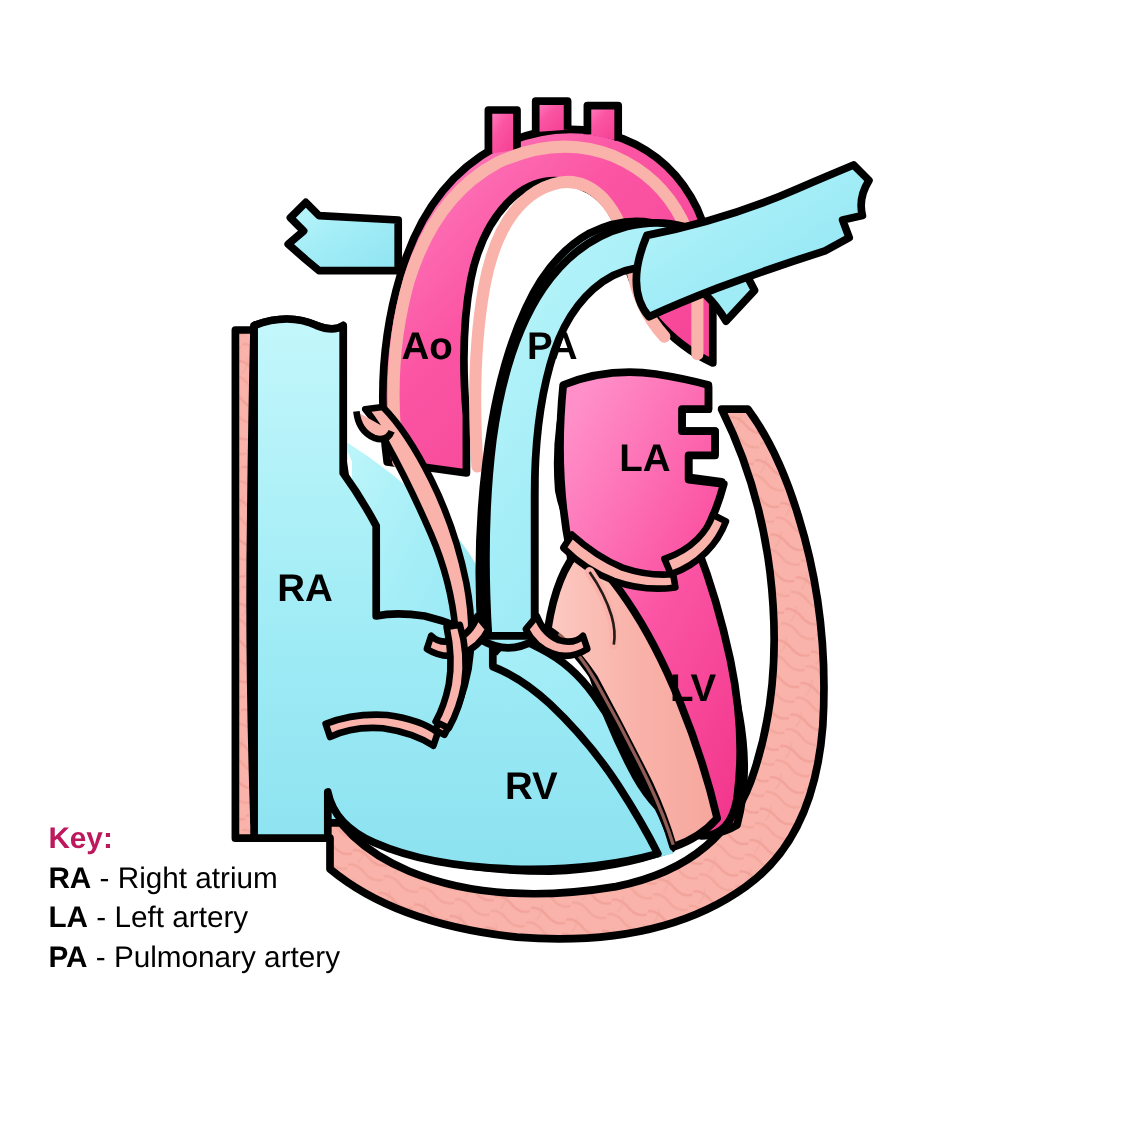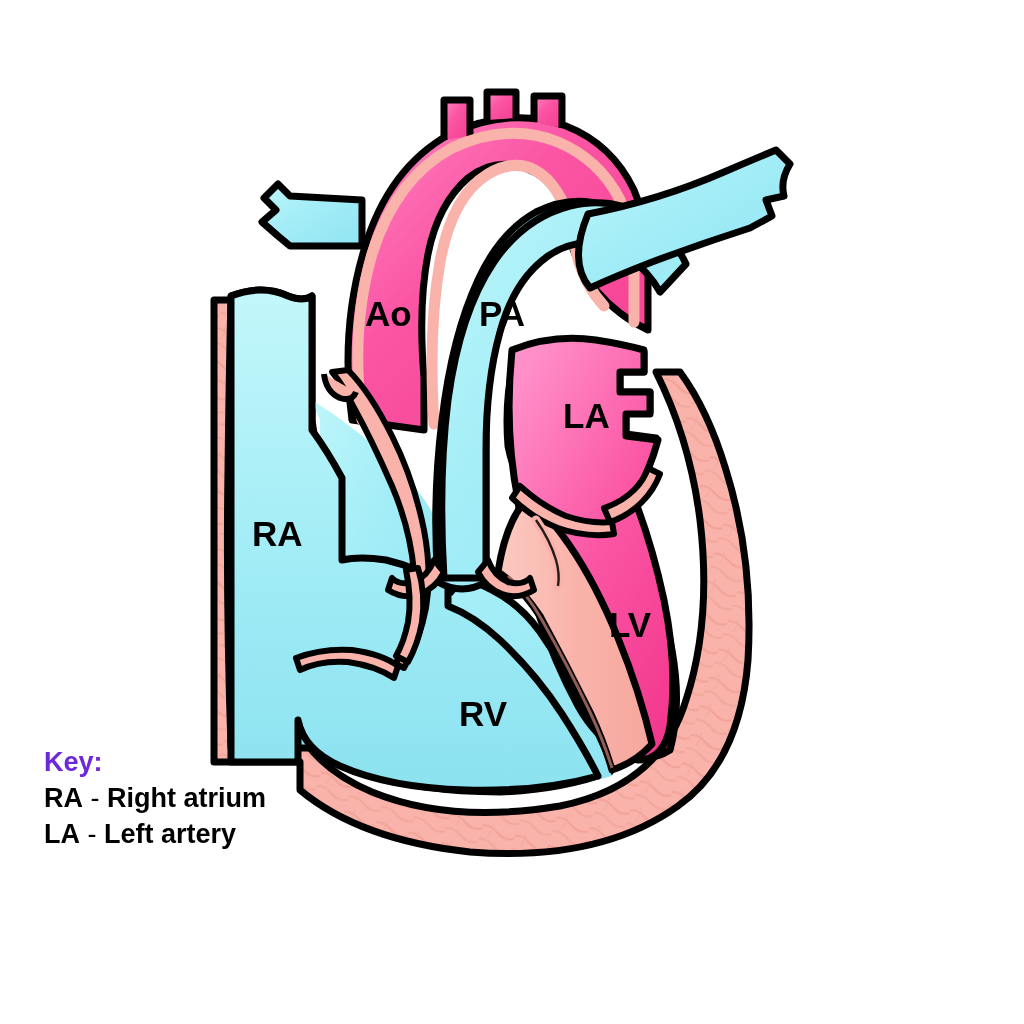--- a/index.html
+++ b/index.html
@@ -36,39 +36,39 @@
   #key-block {
     position: absolute;
     left: 44px;
     top: 744px;
     width: 430px;
   }
   .key-title {
     font-family: "Liberation Sans", sans-serif;
     font-size: 27px;
     font-weight: bold;
-    color: #6d28d9;
+    color: #be185d;
     line-height: 36px;
     white-space: nowrap;
   }
   .key-row {
     font-family: "Liberation Sans", sans-serif;
     font-size: 27px;
     color: #000000;
     line-height: 36px;
     white-space: nowrap;
   }
   .key-abbr {
     font-weight: bold;
   }
   .key-dash {
     font-weight: normal;
   }
   .key-term {
-    font-weight: bold;
+    font-weight: normal;
   }
 </style>
 </head>
 <body>
 
 <div id="diagram-root">
   <svg class="heart-svg" viewBox="0 0 1024 1024" xmlns="http://www.w3.org/2000/svg">
     <defs>
       <linearGradient id="gBlue" x1="0" y1="0" x2="1" y2="1">
         <stop offset="0%" stop-color="#BDF6FA"></stop>
@@ -410,15 +410,20 @@
     </div>
 
 
     <div class="key-row">
       <span class="key-abbr">LA</span>
       <span class="key-dash">-</span>
       <span class="key-term">Left artery</span>
     </div>
 
 
+    <div class="key-row">
+      <span class="key-abbr">PA</span>
+      <span class="key-dash">-</span>
+      <span class="key-term">Pulmonary artery</span>
+    </div>
 
   </div>
 </div>
 
 </body></html>

